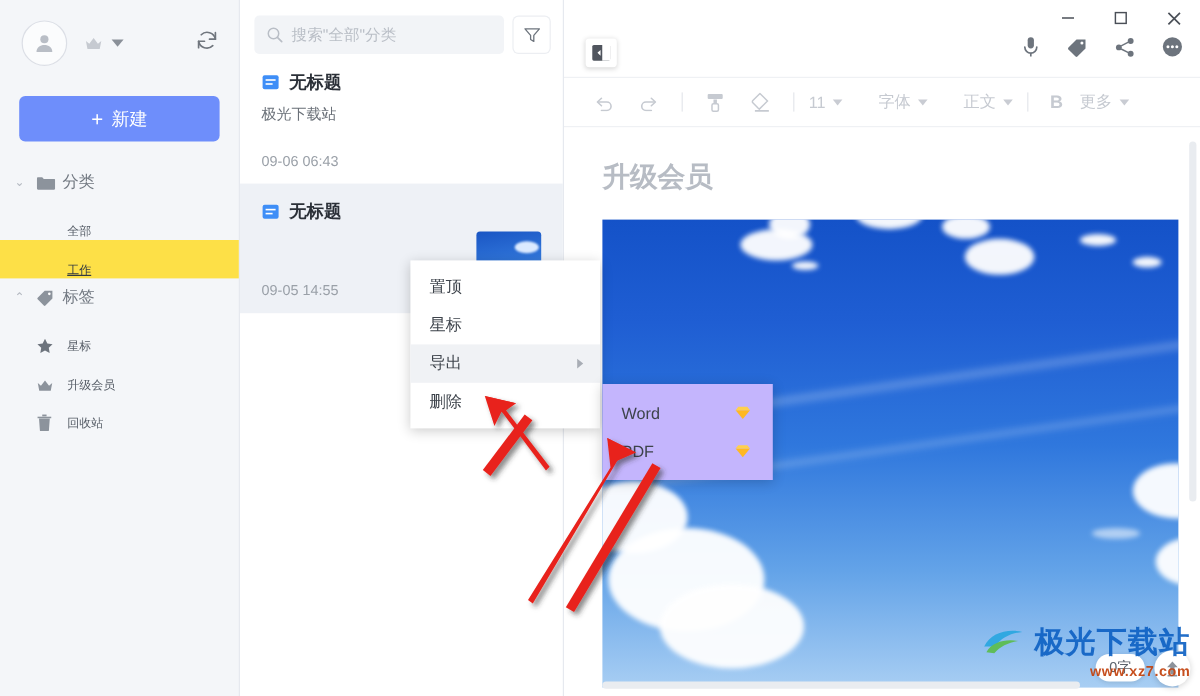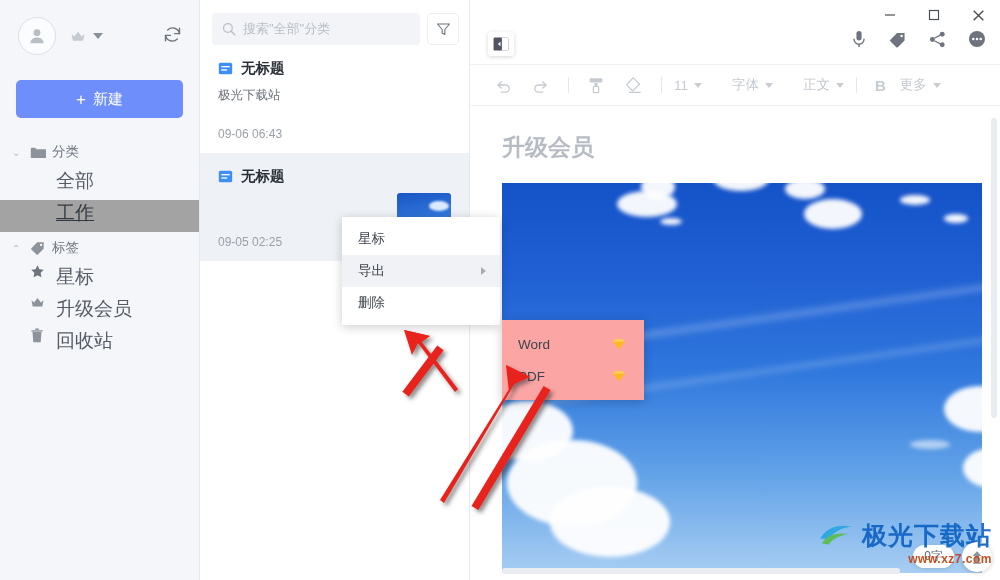--- a/index.html
+++ b/index.html
@@ -46,25 +46,25 @@
   }
 
   .nav { margin-top: 18px; }
   .nav-group-head {
     display: flex; align-items: center; height: 32px; padding-left: 12px;
     color: #707780; font-size: 13.5px; cursor: pointer;
   }
   .nav-group-head .chev { width: 14px; display: inline-block; margin-right: 4px; color: #b5bac2; font-size: 10px; }
   .nav-group-head .gicon { width: 22px; display: flex; align-items: center; }
   .nav-item {
-    display: flex; align-items: flex-start; height: 32px; padding-left: 12px;
-    color: #555c66; font-size: 19px; cursor: pointer;
+    display: flex; align-items: flex-end; height: 32px; padding-left: 12px;
+    color: #555c66; font-size: 10px; cursor: pointer;
   }
   .nav-item.sub { padding-left: 56px; }
-  .nav-item.selected { background: #a3a3a3; color: #333a42; text-decoration: underline; }
+  .nav-item.selected { background: #fde047; color: #333a42; text-decoration: underline; }
   .nav-item .nicon { width: 22px; display: flex; align-items: center; margin-left: 18px; margin-right: 4px; }
 
   
   .listpane {
     width: 270px; height: 580px; background: #fff; flex: none;
     border-right: 1px solid #e6e9ef; position: relative;
   }
   .search-row { display: flex; align-items: center; padding: 13px 11px 0 12px; gap: 8px; }
   .search-box {
     flex: 1; height: 32px; background: #f2f4f7; border-radius: 4px;
@@ -155,21 +155,21 @@
     height: 32px; display: flex; align-items: center; padding: 0 16px;
     font-size: 13.5px; color: #3d434b; cursor: pointer; position: relative;
   }
   .ctxitem.hl { background: #f0f2f5; }
   .ctx-arrow {
     position: absolute; right: 14px; width: 0; height: 0;
     border-top: 4px solid transparent; border-bottom: 4px solid transparent;
     border-left: 5px solid #a8adb5;
   }
   .submenu {
-    position: absolute; left: 502px; top: 320px; width: 142px; background: #fca5a5;
+    position: absolute; left: 502px; top: 320px; width: 142px; background: #c4b5fd;
     box-shadow: 0 2px 10px rgba(0,0,0,.20); z-index: 51; padding: 8px 0;
   }
   .subitem {
     height: 32px; display: flex; align-items: center; justify-content: space-between;
     padding: 0 18px 0 16px; font-size: 13.5px; color: #3d434b; cursor: pointer;
   }
   .vip { width: 14px; height: 12px; display: block; }
 
   
   .arrow-layer { position: absolute; inset: 0; pointer-events: none; z-index: 80; }
@@ -307,21 +307,21 @@
           <rect x="1" y="2" width="16" height="14" rx="2" fill="#3e8ef7"></rect>
           <rect x="4" y="6" width="10" height="1.6" fill="#fff"></rect>
           <rect x="4" y="10" width="7" height="1.6" fill="#fff"></rect>
         </svg>
         <span class="note-title">无标题</span>
       </div>
       <div class="note-thumb">
         <span class="c1"></span>
           <span class="c2"></span>
       </div>
-      <div class="note-date">09-05 02:25</div>
+      <div class="note-date">09-05 14:55</div>
     </div>
   </div>
 
   <div class="editor">
 
     <div class="ed-top">
       <div class="wincontrols">
         <div class="wc">
           <svg width="14" height="14" viewBox="0 0 14 14">
               <line x1="2" y1="7" x2="12" y2="7" stroke="#4a4f57" stroke-width="1.2"></line>
@@ -474,20 +474,23 @@
           <path d="M6 25c5-9 17-12 28-10-9 1.5-16 5-21 11z" fill="#5bbd4d"></path>
         </svg>
         <span class="wm-main">极光下载站</span>
       </div>
       <div class="wm-sub" style="text-align:right;">www.xz7.com</div>
     </div>
   </div>
 
   <div class="ctxmenu">
     <div class="ctxitem">
+      <span>置顶</span>
+    </div>
+    <div class="ctxitem">
       <span>星标</span>
     </div>
     <div class="ctxitem hl">
       <span>导出</span>
       <span class="ctx-arrow"></span>
     </div>
     <div class="ctxitem">
       <span>删除</span>
     </div>
   </div>

